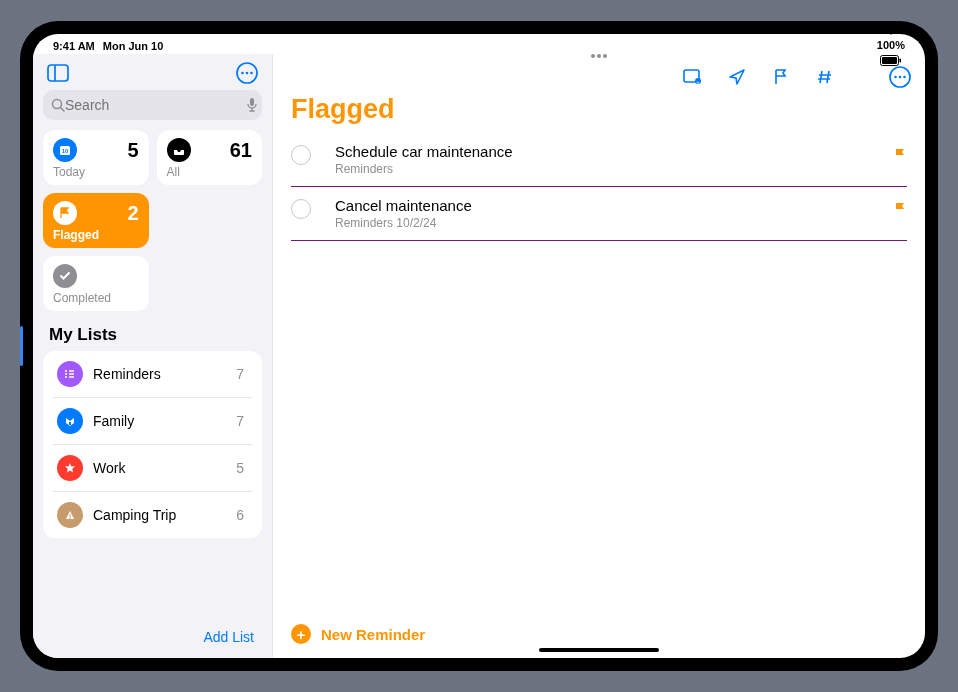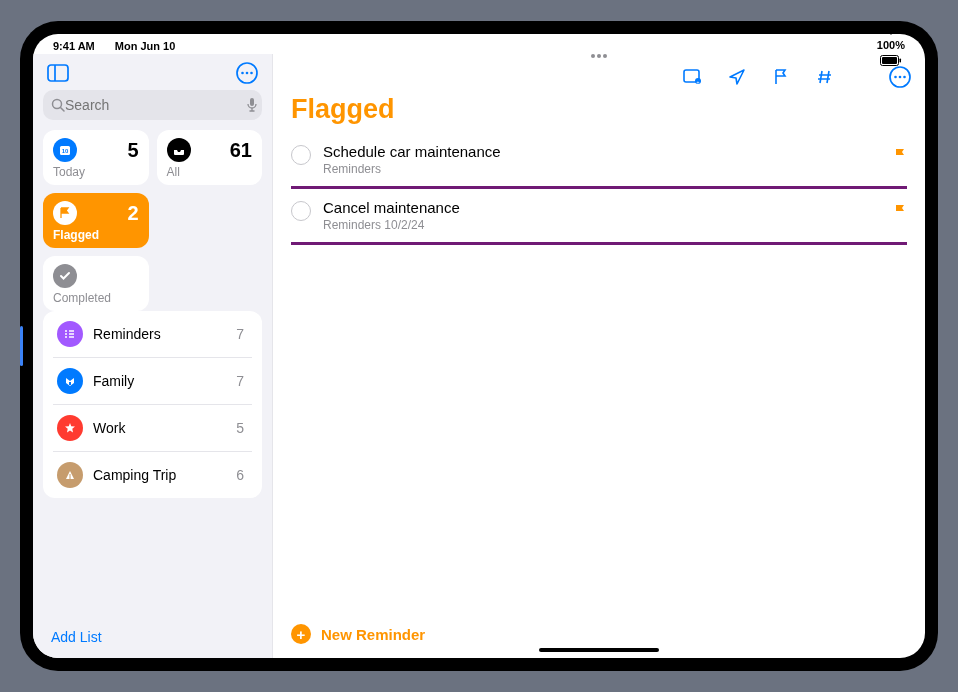--- a/index.html
+++ b/index.html
@@ -31,21 +31,21 @@
 }
 .status-bar {
   height: 20px;
   display: flex;
   justify-content: space-between;
   align-items: center;
   padding: 3px 20px 0;
   font-size: 11px;
   font-weight: 600;
 }
-.status-left { display: flex; gap: 20px; align-items: center;}
+.status-left { display: flex; gap: 8px; align-items: center;}
 .status-right { display: flex; gap: 4px; align-items: center; flex-direction: column; }
 .app-area {
   flex: 1;
   display: flex;
   overflow: hidden;
 }
 
 
 .sidebar {
   width: 240px;
@@ -135,21 +135,21 @@
 .list-row:last-child { border-bottom:none;}
 .list-icon {
   width:26px;height:26px;border-radius:50%;
   display:flex;align-items:center;justify-content:center;
   flex-shrink: 0;
 }
 .list-name { flex:1; font-size:14px;}
 .list-count { color:#8e8e93; font-size:14px; padding-right:4px;}
 .sidebar-footer {
   margin-top:auto;
-  text-align:left;
+  text-align:right;
   padding: 12px 18px;
 }
 .add-list {
   color:#007aff; font-size:14px; cursor:pointer;
 }
 
 
 .main { flex:1; display:flex; flex-direction:column; position:relative;}
 .main-top {
   height:40px; display:flex; align-items:center; justify-content:space-between;
@@ -159,22 +159,22 @@
   display:flex;gap:2px;}
 .dots-center span{width:4px;height:4px;border-radius:50%;background:#8e8e93;}
 .toolbar-right{display:flex;gap:24px;align-items:center;}
 .toolbar-btn{color:#007aff;cursor:pointer;width:20px;height:20px;display:flex;align-items:center;justify-content:center;}
 .more-circle{color:#007aff;cursor:pointer;}
 .main-title{
   font-size:27px;font-weight:700;color:#ff9500;padding:0 18px 8px;
 }
 .reminders-list{padding:0 18px;}
 .reminder-row{
-  display:flex;align-items:flex-start;gap:12px;padding:10px 0;
-  border-bottom:3px solid #701a75;
+  display:flex;align-items:flex-start;gap:24px;padding:10px 0;
+  border-bottom:1px solid #701a75;
 }
 .radio{
   width:20px;height:20px;border:1.5px solid #c7c7cc;border-radius:50%;
   margin-top:2px;cursor:pointer;flex-shrink:0;
 }
 .rem-body{flex:1;}
 .rem-title{font-size:15px;}
 .rem-sub{font-size:12px;color:#8e8e93;margin-top:2px;}
 .flag-icon{color:#ff9500;margin-top:4px;}
 .main-footer{
@@ -298,20 +298,21 @@
               <div class="card-icon" style="background:#8e8e93">
                 <svg width="14" height="14" viewBox="0 0 14 14">
                     <path d="M3 7l2.5 2.5L11 4" fill="none" stroke="#fff" stroke-width="2" stroke-linecap="round"></path>
                   </svg>
               </div>
             </div>
             <div class="card-label">Completed</div>
           </div>
         </div>
 
+        <div class="section-header">My Lists</div>
         <div class="lists" id="lists-container">
             <div class="list-row">
               <div class="list-icon" style="background:#a259ff">
                 <svg width="14" height="14" viewBox="0 0 14 14">
                   <circle cx="3" cy="4" r="1" fill="#fff"></circle>
                   <line x1="6" y1="4" x2="11" y2="4" stroke="#fff" stroke-width="1.5"></line>
                   <circle cx="3" cy="7" r="1" fill="#fff"></circle>
                   <line x1="6" y1="7" x2="11" y2="7" stroke="#fff" stroke-width="1.5"></line>
                   <circle cx="3" cy="10" r="1" fill="#fff"></circle>
                   <line x1="6" y1="10" x2="11" y2="10" stroke="#fff" stroke-width="1.5"></line>

